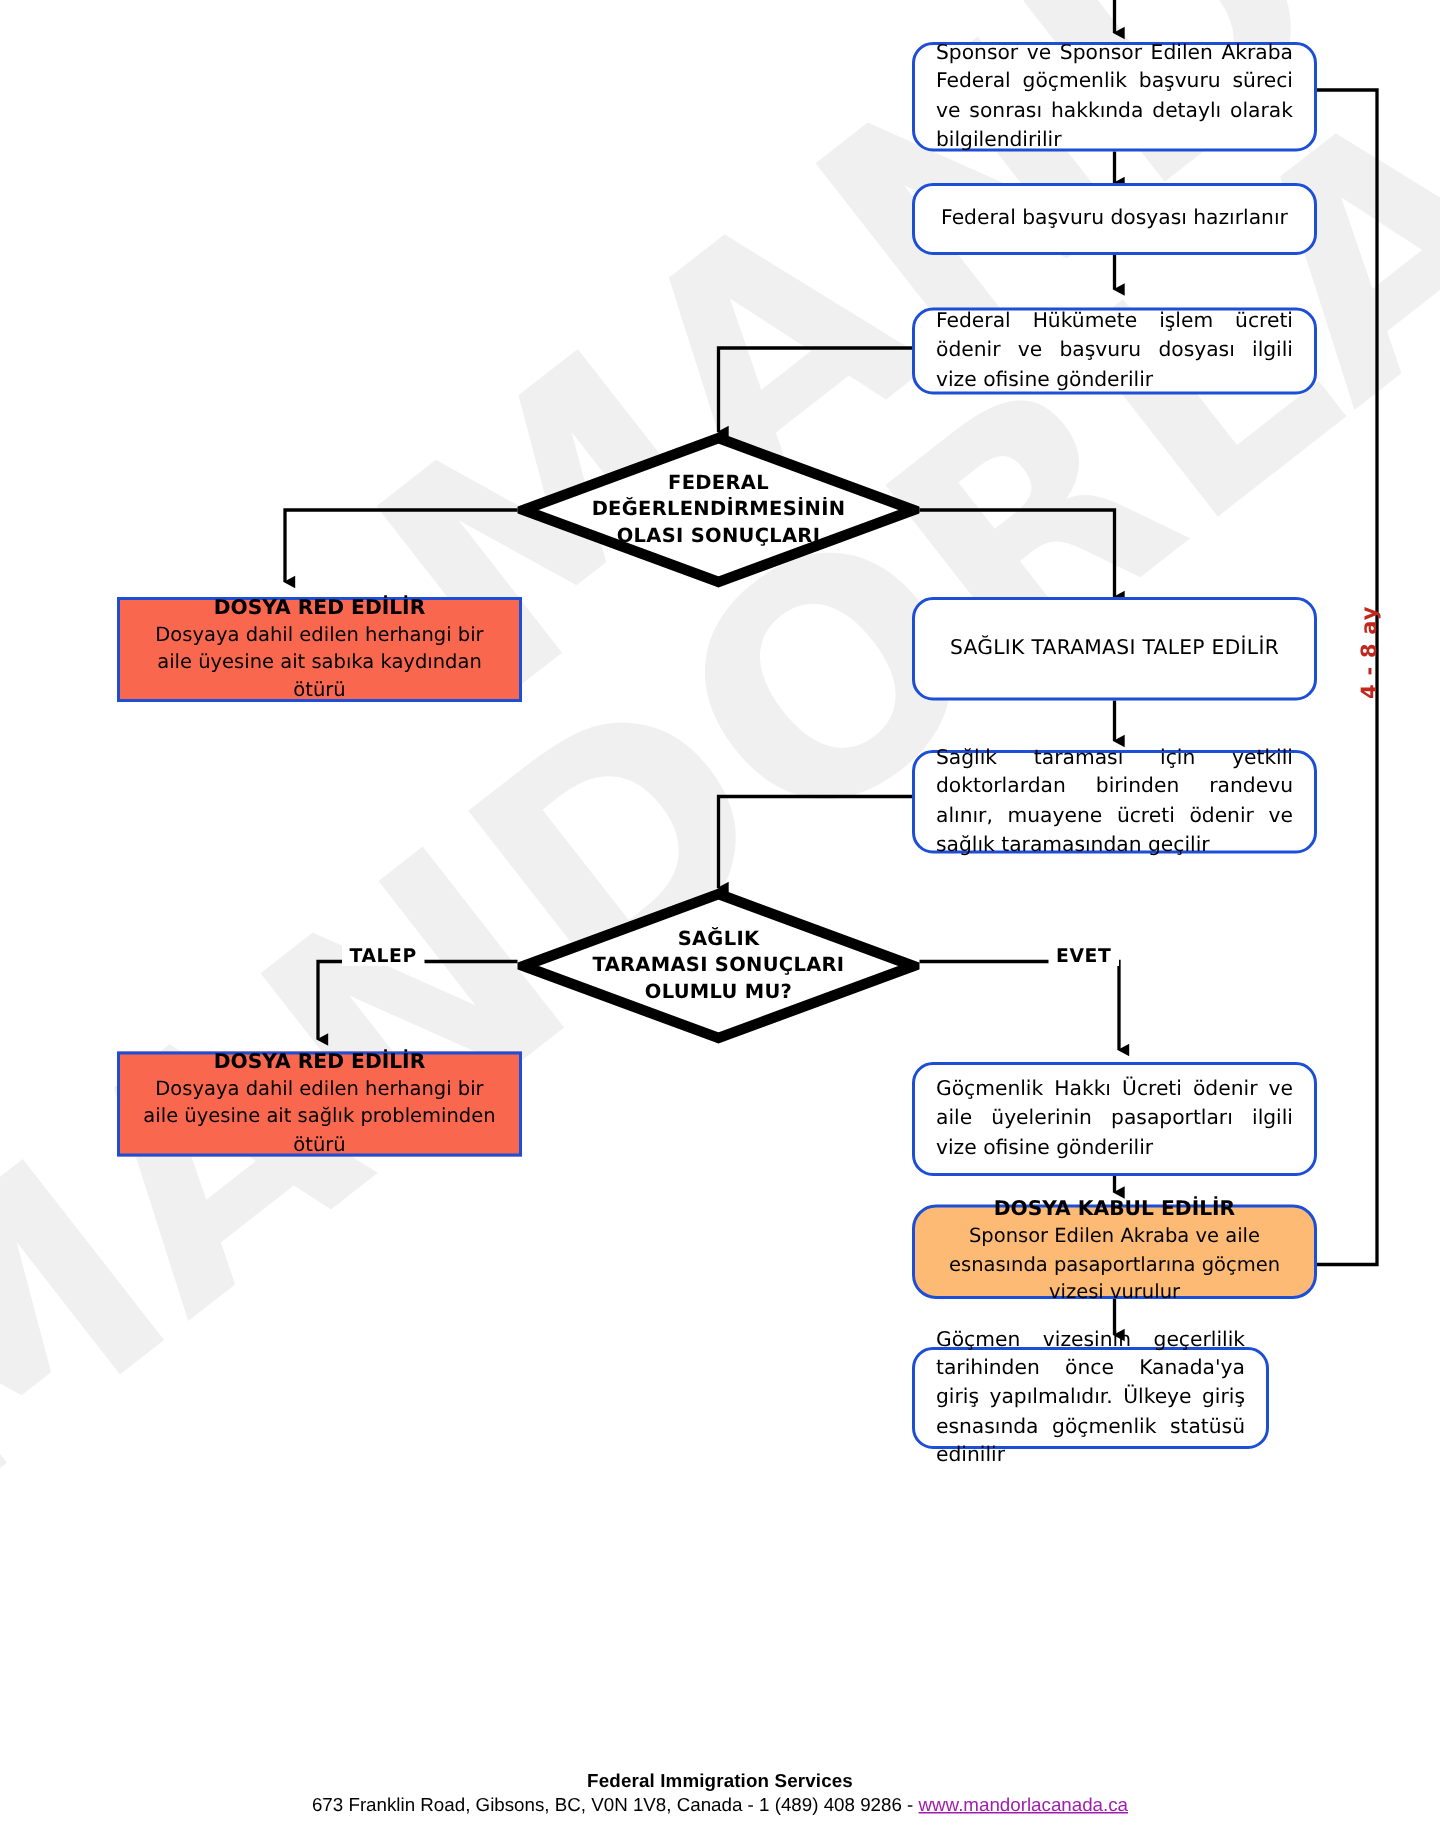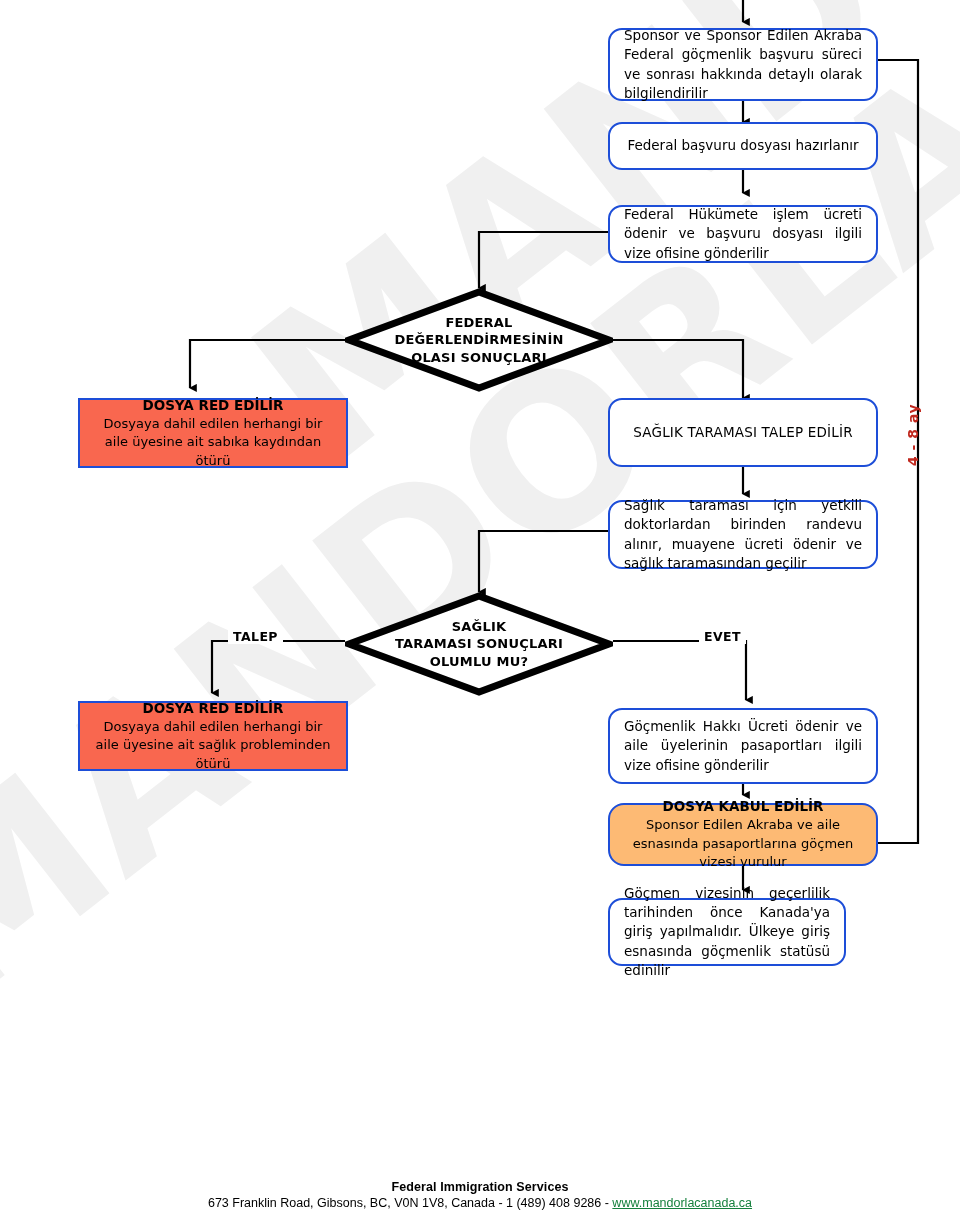--- a/index.html
+++ b/index.html
@@ -133,21 +133,21 @@
   #footer .f-name {
     font-size: 12.5px;
     font-weight: bold;
     letter-spacing: .1px;
   }
   #footer .f-addr {
     font-size: 12.5px;
     margin-top: 2px;
   }
   #footer .f-link {
-    color: #15803d;
+    color: #a21caf;
     text-decoration: underline;
   }
 </style>
 </head>
 <body>
 
 <div id="page">
 
   <svg id="watermark" viewBox="0 0 960 1222">
     <text class="wm-text" x="330" y="470" font-size="210" transform="rotate(-38 330 470)">MANDORLA</text>

